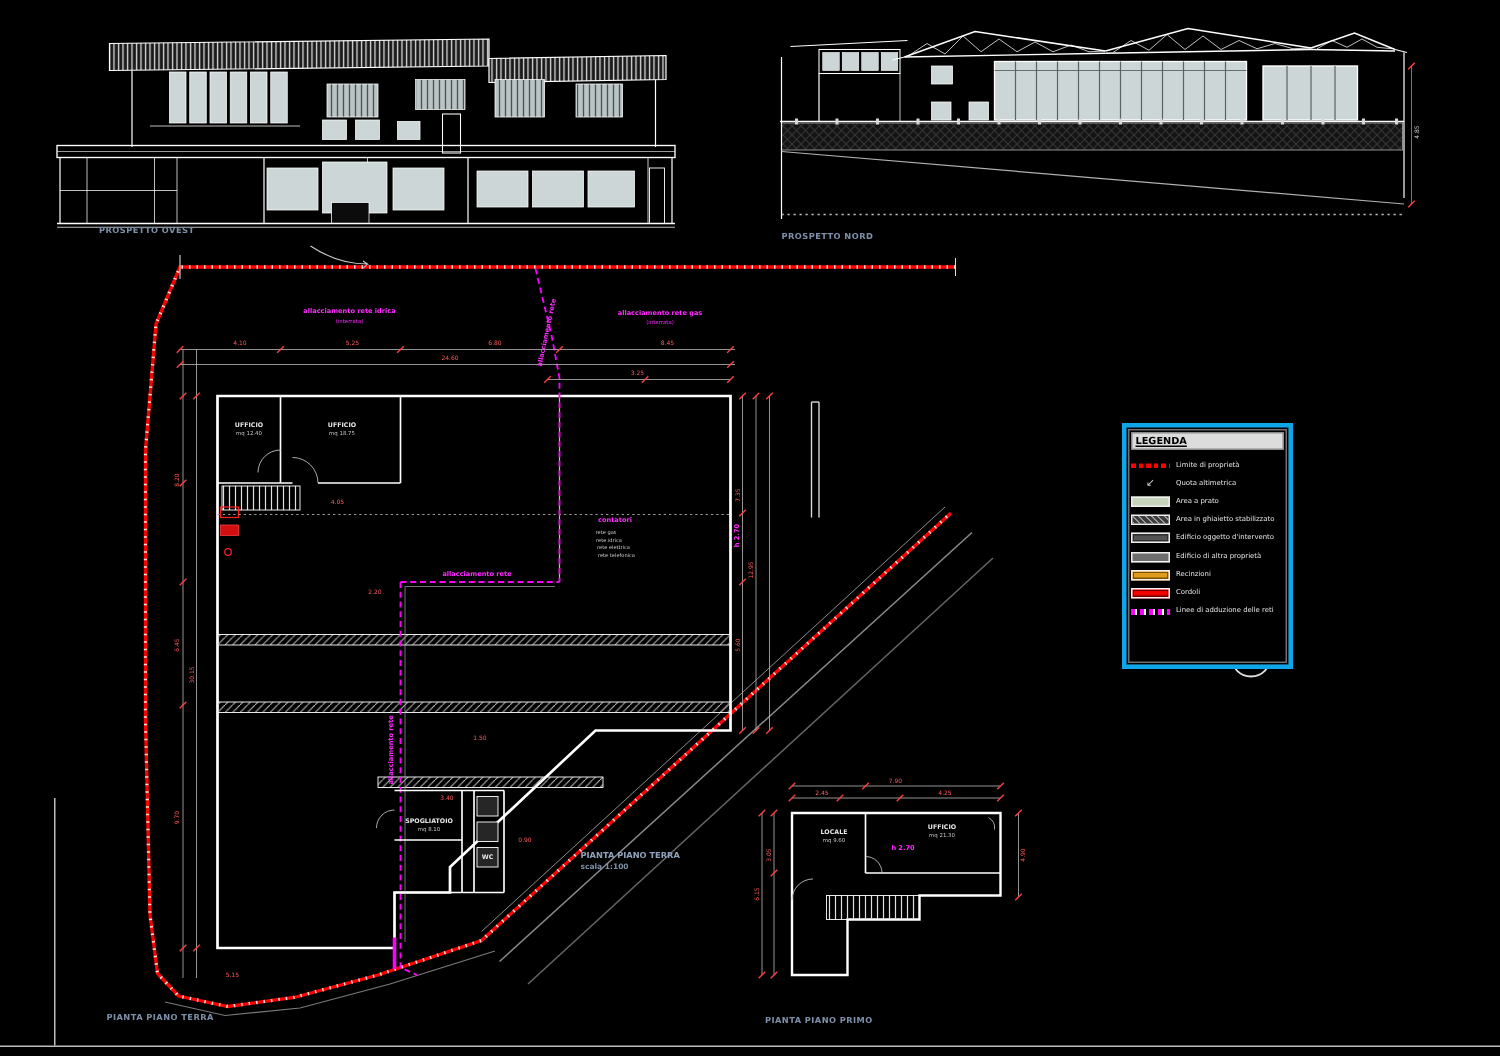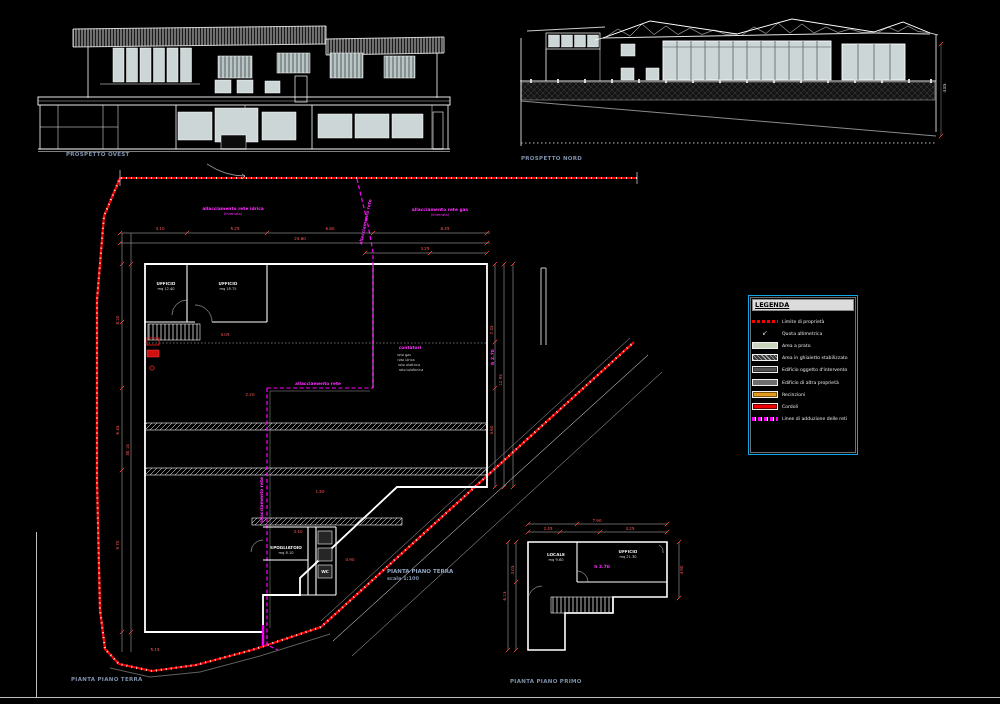--- a/index.html
+++ b/index.html
@@ -19,22 +19,22 @@
   .fl.dim{color:#ff5a5a;font-size:4px;}
   .fl.dimw{color:#d8d8d8;font-size:4px;}
   .fl.room{color:#e9e9e9;font-size:4.2px;font-weight:bold;}
   .fl.roomsub{color:#c9c9c9;font-size:3.6px;}
   .fl.note{color:#cdcdcd;font-size:3.4px;}
   .fl.mag{color:#ff2bff;font-size:4.4px;font-weight:bold;}
   .fl.magsub{color:#ff2bff;font-size:3.6px;}
   .fl.magv{color:#ff2bff;font-size:4.4px;font-weight:bold;}
 
   
-  .legend{position:absolute;left:748px;top:295px;width:108px;height:158px;
-          background:#000;border:1px solid #0ea5e9;
+  .legend{position:absolute;left:748px;top:282px;width:108px;height:158px;
+          background:#000;border:3px solid #0ea5e9;
           box-shadow:inset 0 0 0 1px #000, inset 0 0 0 2px #6f6f6f;}
   .lg-title{margin:3px 3px 2px 3px;background:#dcdcdc;color:#000;border:1px solid #8a8a8a;
             font-size:6.5px;font-weight:bold;text-decoration:underline;padding:1px 2px;}
   .lg-rows{padding:2px 3px;}
   .lg-row{display:flex;align-items:center;gap:4px;height:12.2px;}
   .lg-label{color:#e4e4e4;font-size:4.6px;white-space:nowrap;}
   .sw{width:26px;height:7px;flex:0 0 26px;box-sizing:border-box;position:relative;}
   .sw-red-dash{height:3px;background:repeating-linear-gradient(90deg,#ff0000 0 3px,transparent 3px 5px);}
   .sw-quota{background:none;color:#cfcfcf;font-size:7px;line-height:7px;text-align:center;}
   .sw-green{background:#c9d4bd;border:1px solid #f0f0f0;}

